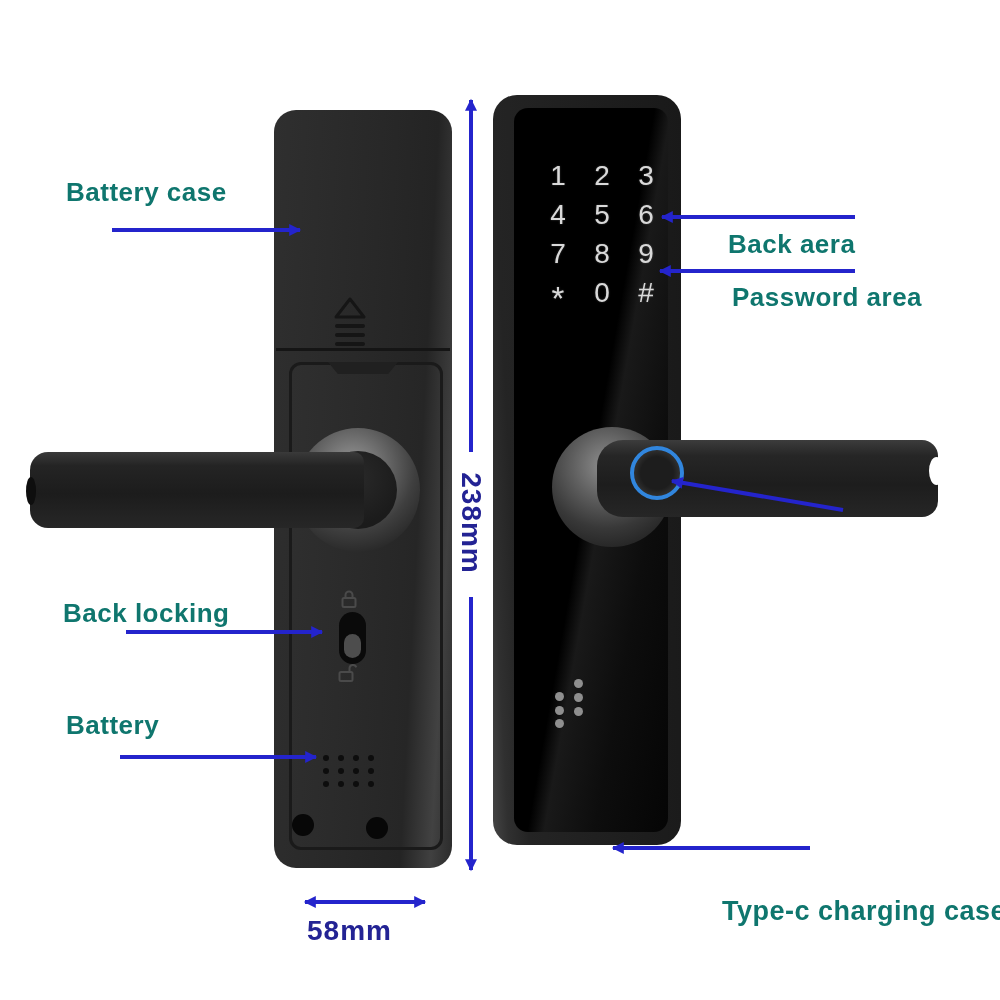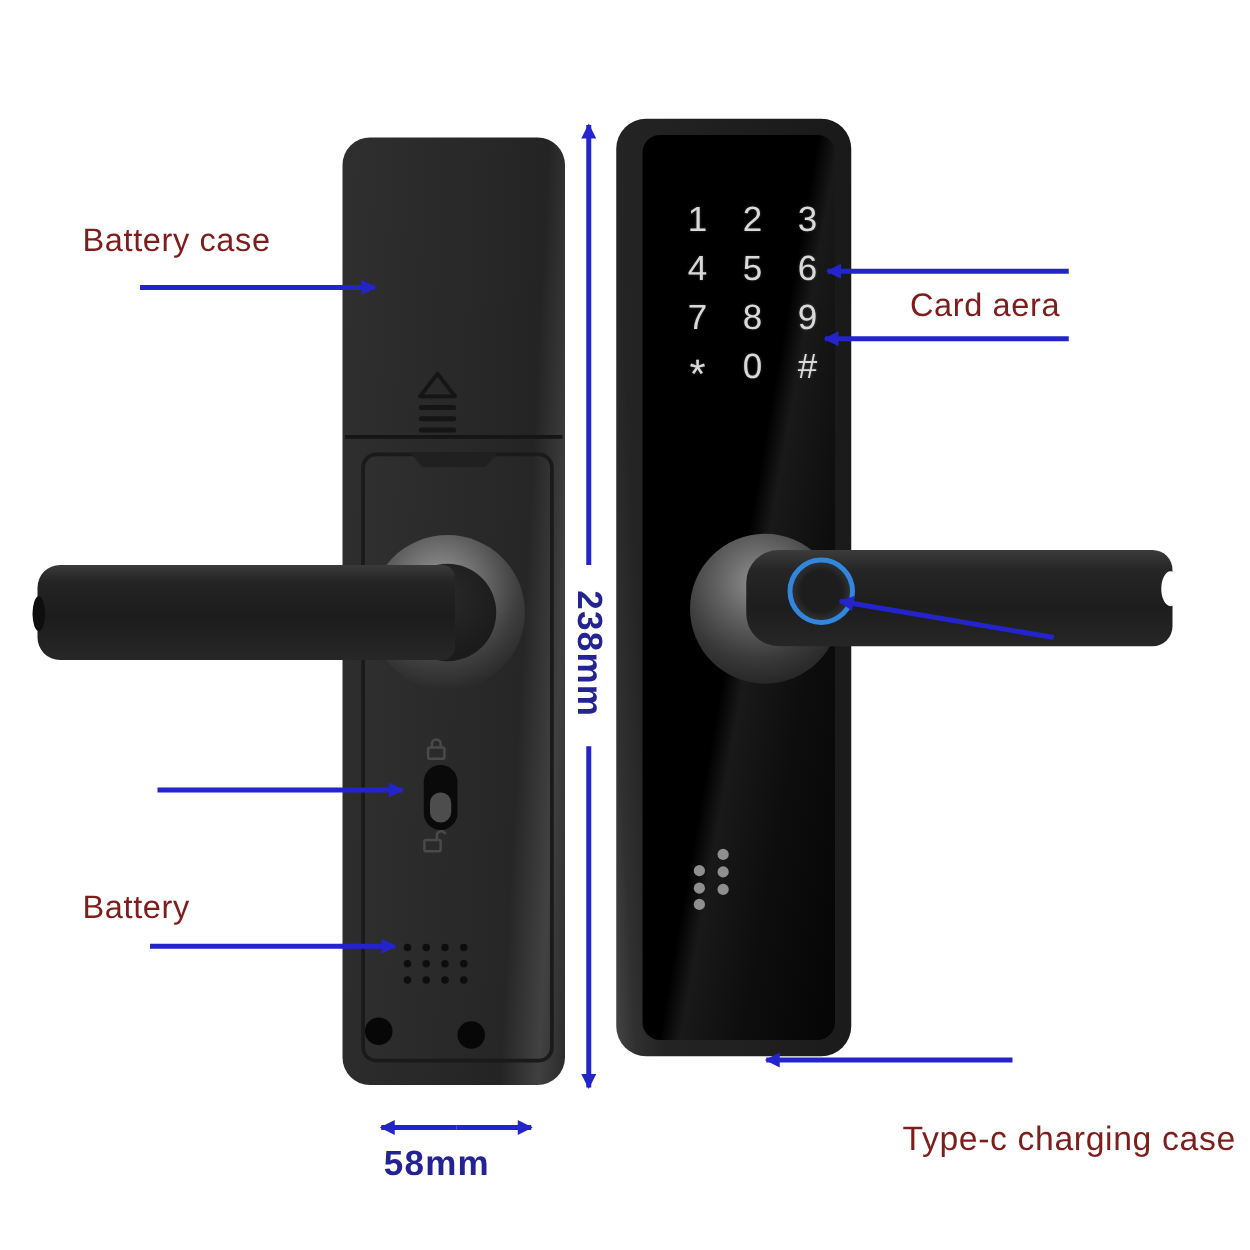--- a/index.html
+++ b/index.html
@@ -6,21 +6,21 @@
   #canvas {
     position:relative; width:1000px; height:1000px; background:#ffffff;
     overflow:hidden; font-family:"Liberation Sans", sans-serif;
   }
   .abs { position:absolute; }
 
   
   .lbl {
     position:absolute; white-space:nowrap;
     font-family:"Liberation Sans", sans-serif;
-    font-weight:normal; font-size:26px; color:#7f1d1d; letter-spacing:0.5px;
+    font-weight:bold; font-size:26px; color:#0f766e; letter-spacing:0.5px;
   }
   .lbl-lg { font-size:27px; }
   .dim {
     position:absolute; white-space:nowrap;
     font-family:"Liberation Sans", sans-serif;
     font-weight:bold; font-size:28px; color:#232394; letter-spacing:1px;
   }
   #dim-height { left:471px; top:523px; transform:translate(-50%,-50%) rotate(90deg); }
 
   
@@ -206,20 +206,22 @@
       <line x1="120" y1="757" x2="316" y2="757" marker-end="url(#ah)"></line>
       <line x1="810" y1="848" x2="613" y2="848" marker-end="url(#ah)"></line>
       <line x1="471" y1="452" x2="471" y2="100" marker-end="url(#ah)"></line>
       <line x1="471" y1="597" x2="471" y2="870" marker-end="url(#ah)"></line>
       <line x1="365" y1="902" x2="305" y2="902" marker-end="url(#ah)"></line>
       <line x1="365" y1="902" x2="425" y2="902" marker-end="url(#ah)"></line>
     </g>
   </svg>
 
   <div class="lbl" style="left:66px;  top:177px;">Battery case</div>
-  <div class="lbl" style="left:728px; top:229px;">Card aera</div>
+  <div class="lbl" style="left:728px; top:229px;">Back aera</div>
+  <div class="lbl" style="left:732px; top:282px;">Password area</div>
+  <div class="lbl" style="left:63px;  top:598px;">Back locking</div>
   <div class="lbl" style="left:66px;  top:710px;">Battery</div>
   <div class="lbl lbl-lg" style="left:722px; top:896px;">Type-c charging case</div>
 
   <div class="dim" id="dim-height">238mm</div>
   <div class="dim" style="left:307px; top:915px;">58mm</div>
 
 </div>
 
 </body></html>

